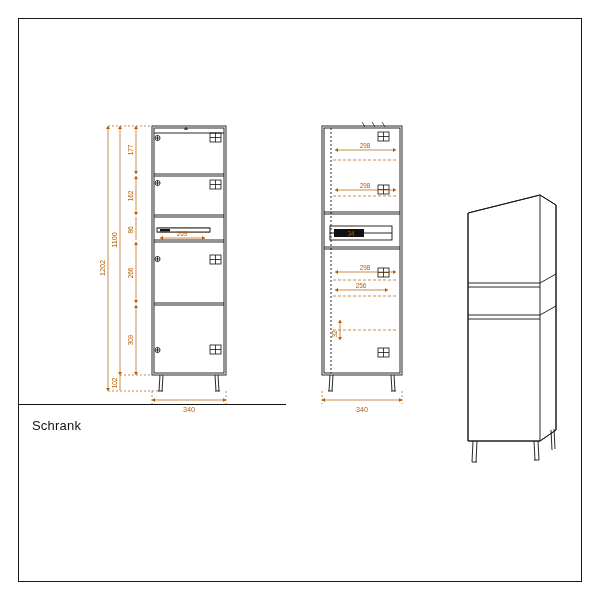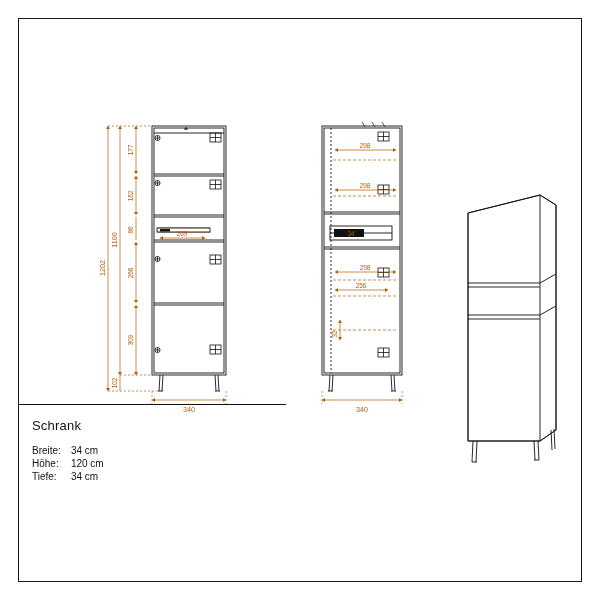--- a/index.html
+++ b/index.html
@@ -285,30 +285,14 @@
       <text class="dimtxt-sm" x="337" y="334" transform="rotate(-90 337 334)" text-anchor="middle">32</text>
       <text class="dimtxt-sm" x="351" y="236" text-anchor="middle" fill="#ffffff">34</text>
       <text class="dimtxt" x="362" y="412" text-anchor="middle">340</text>
     </g>
   </svg>
 
   <div class="groundline"></div>
 
   <div class="title">Schrank</div>
 
-  <table class="spec-table">
-    <tbody>
-      <tr>
-        <td class="spec-label">Breite:</td>
-        <td class="spec-value">34 cm</td>
-      </tr>
-      <tr>
-        <td class="spec-label">Höhe:</td>
-        <td class="spec-value">120 cm</td>
-      </tr>
-      <tr>
-        <td class="spec-label">Tiefe:</td>
-        <td class="spec-value">34 cm</td>
-      </tr>
-    </tbody>
-  </table>
 
 </div>
 
 </body></html>

